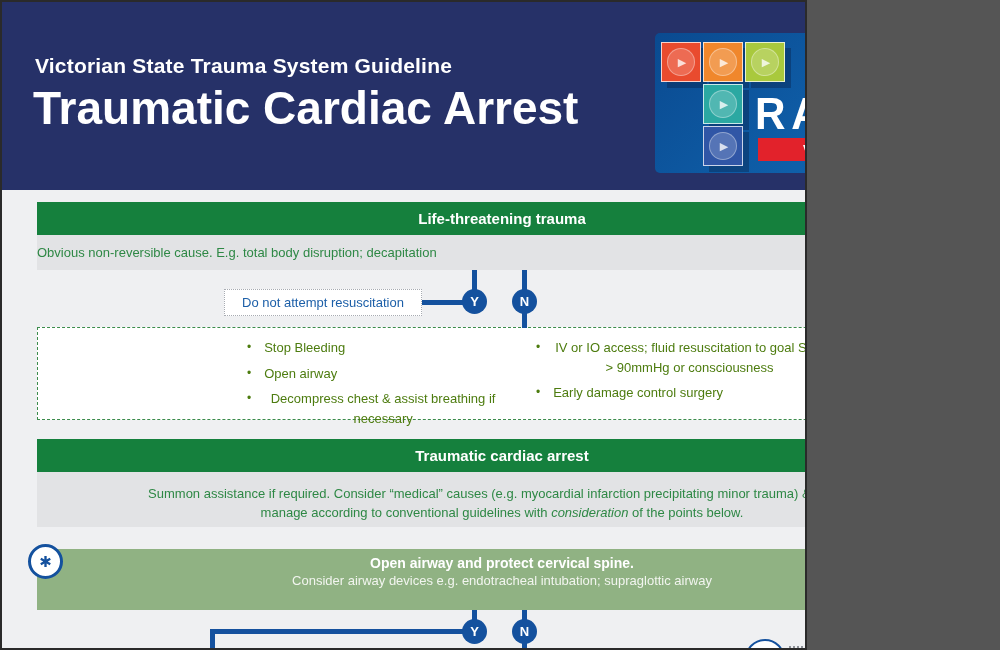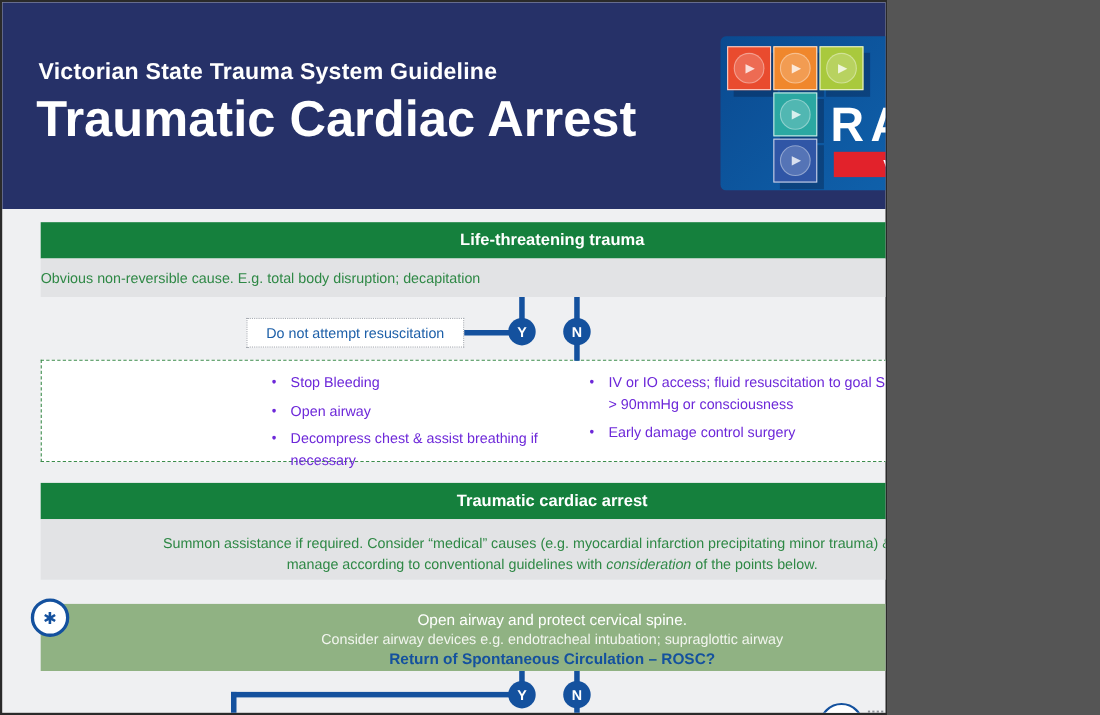--- a/index.html
+++ b/index.html
@@ -37,31 +37,31 @@
     display:flex; align-items:center; color:#2e8845; font-size:13px; text-align:center; }
   .vline, .hline { position:absolute; background:#14519e; z-index:1; }
   .node { position:absolute; width:25px; height:25px; border-radius:50%; background:#14519e; z-index:2;
     display:flex; align-items:center; justify-content:center; color:#fff; font-size:13px; font-weight:bold; }
   
   .dnr-box { position:absolute; left:182px; top:287px; width:198px; height:27px; background:#fff;
     border:1.5px dotted #a7abb2; display:flex; align-items:center; justify-content:center;
     color:#1c5fa8; font-size:13px; z-index:2;margin-left:40px; }
   .dashed-box { position:absolute; left:35px; top:325px; width:930px; height:93px; background:#fff;
     border:1.5px dashed #3c8c4c; z-index:0; }
-  .blist { position:absolute; top:336px; color:#6d28d9; font-size:13px; line-height:1.5; }
+  .blist { position:absolute; top:336px; color:#4d7c0f; font-size:13px; line-height:1.5;text-align:center; }
   .blist.left  { left:245px; width:255px; }
   .blist.right { left:534px; width:290px; }
   .bitem { display:flex; margin-bottom:6px; }
   .bitem::before { content:"•"; margin-right:13px; font-size:12px; line-height:1.6; }
   
   .note { width:740px; margin:0 auto; padding-top:13px; text-align:center; color:#2e8845; font-size:13px; line-height:1.45; }
   .note .it { font-style:italic; }
   .sage { position:absolute; left:35px; top:547px; width:930px; height:61px; background:#90b283;
     text-align:center; z-index:1; }
-  .sage .l1 { margin-top:6px; color:#fff; font-size:14px; font-weight:normal; }
+  .sage .l1 { margin-top:6px; color:#fff; font-size:14px; font-weight:bold; }
   .sage .l2 { margin-top:2px; color:#f2f5ef; font-size:13px; }
   .sage .l3 { margin-top:3px; color:#14519e; font-size:14px; font-weight:bold; }
   .ast-badge { position:absolute; left:26px; top:542px; width:35px; height:35px; border-radius:50%;
     background:#fff; border:3px solid #14519e; z-index:3;
     display:flex; align-items:center; justify-content:center; color:#14519e; font-size:15px; font-weight:bold; }
   .part-circle { position:absolute; left:743px; top:637px; width:40px; height:40px; border-radius:50%;
     background:#fff; border:2.5px solid #14519e; z-index:2; }
   .dotted-line { position:absolute; left:787px; top:644px; width:206px; border-top:2px dotted #8d9198; z-index:1; }
 </style>
 </head>
@@ -147,21 +147,20 @@
   <div class="bar-green" style="top:437px;">
     <span>Traumatic cardiac arrest</span>
   </div>
   <div class="band-gray" style="top:470px; height:55px; display:block;">
     <p class="note"><span>Summon assistance if required. Consider “medical” causes (e.g. myocardial infarction precipitating minor trauma) &amp; if likely, manage according to conventional guidelines with </span><span class="it">consideration</span><span> of the points below.</span></p>
   </div>
 
   <div class="sage">
     <div class="l1">Open airway and protect cervical spine.</div>
     <div class="l2">Consider airway devices e.g. endotracheal intubation; supraglottic airway</div>
-    <div class="l3">Return of Spontaneous Circulation – ROSC?</div>
   </div>
   <div class="ast-badge">
     <span>✱</span>
   </div>
 
   <div class="vline" style="left:470px; top:608px; width:5px; height:25px;"></div>
   <div class="vline" style="left:520px; top:608px; width:5px; height:42px;"></div>
   <div class="hline" style="left:208px; top:627px; width:265px; height:5px;"></div>
   <div class="vline" style="left:208px; top:627px; width:5px; height:23px;"></div>
 

